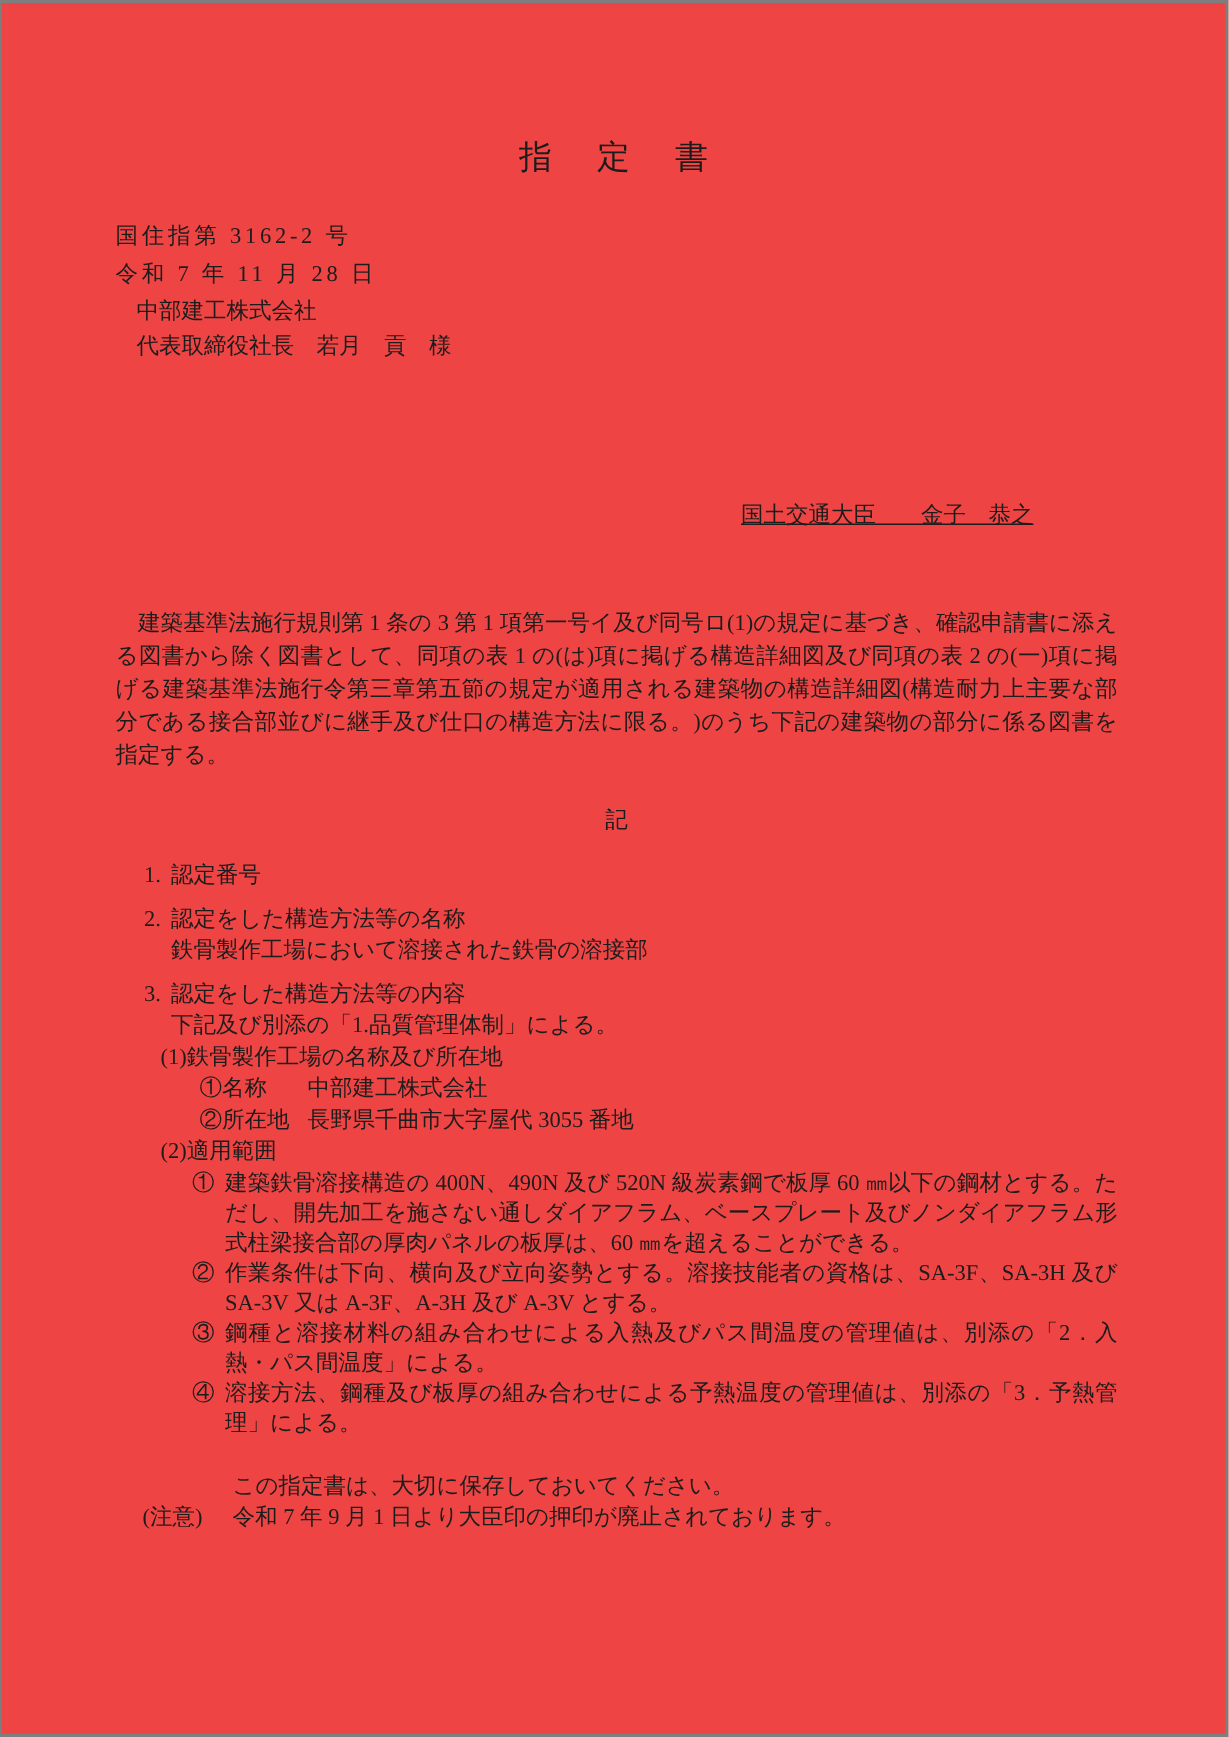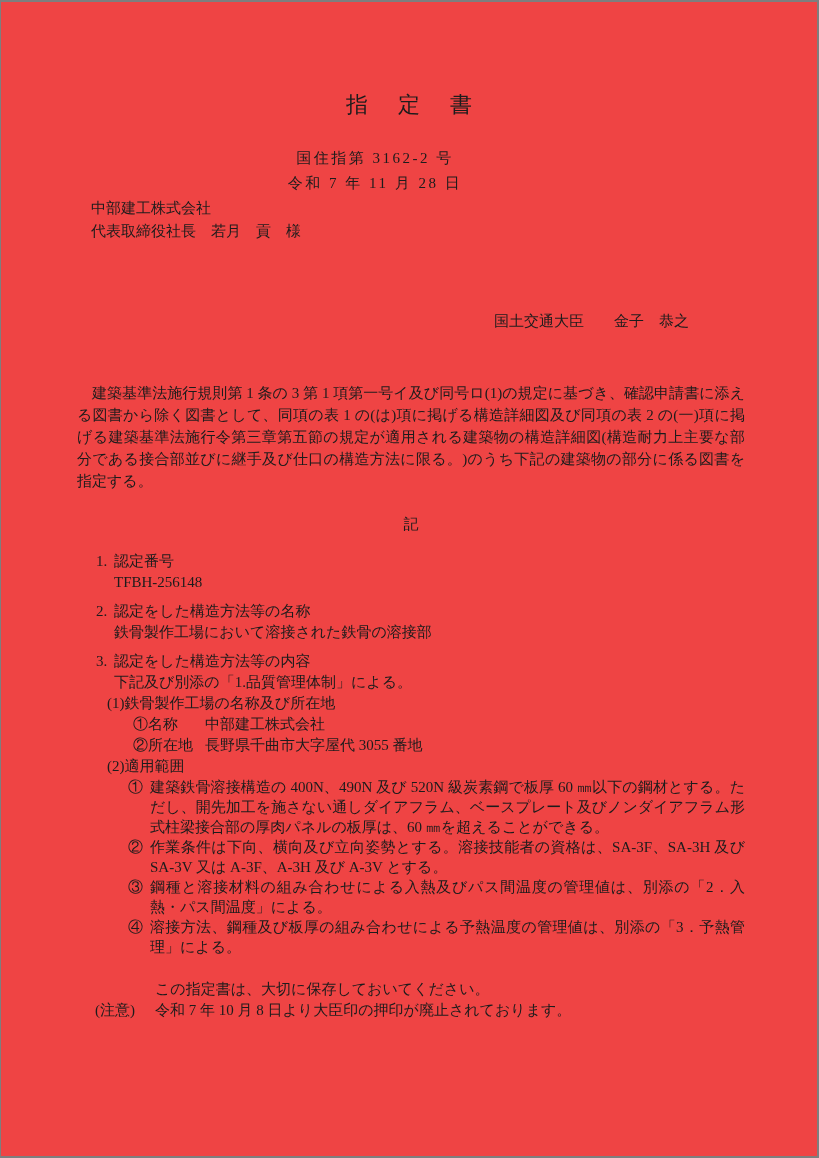--- a/index.html
+++ b/index.html
@@ -28,34 +28,35 @@
     margin: 90px 0 0 0;
     text-align: center;
     font-size: 22px;
     font-weight: normal;
     letter-spacing: 4px;
     line-height: 26px;
   }
   .ref-block {
     margin-top: 28px;
     margin-right: 72px;
-    text-align: center;
+    text-align: left;
     letter-spacing: 2.5px;
     line-height: 25px;
   }
   .recipient {
     margin-top: 1px;
     margin-left: 14px;
     line-height: 23px;
   }
   .issuer {
-    margin-top: 68px;
+    margin-top: 91px;
     padding-left: 417px;
     line-height: 20px;
     white-space: nowrap;
+    text-decoration: underline;
   }
   .body-text {
     margin: 51px 0 0 0;
     text-align: justify;
     text-indent: 1em;
     line-height: 22px;
   }
   .record-marker {
     margin-top: 21px;
     text-align: center;
@@ -138,21 +139,20 @@
 
   <div class="record-marker">記</div>
 
   <div class="items">
 
     <div class="item">
       <div class="item-head">
         <span class="item-no">1.</span>
         <span>認定番号</span>
       </div>
-      <div class="item-body">TFBH-256148</div>
     </div>
 
     <div class="item">
       <div class="item-head">
         <span class="item-no">2.</span>
         <span>認定をした構造方法等の名称</span>
       </div>
       <div class="item-body">鉄骨製作工場において溶接された鉄骨の溶接部</div>
     </div>
 
@@ -199,17 +199,17 @@
         </div>
       </div>
     </div>
 
   </div>
 
   <div class="notice">
     <span class="notice-label">(注意)</span>
     <div class="notice-body">
       <div>この指定書は、大切に保存しておいてください。</div>
-      <div>令和 7 年 10 月 8 日より大臣印の押印が廃止されております。</div>
+      <div>令和 7 年 9 月 1 日より大臣印の押印が廃止されております。</div>
     </div>
   </div>
 
 </div>
 
 </body></html>

